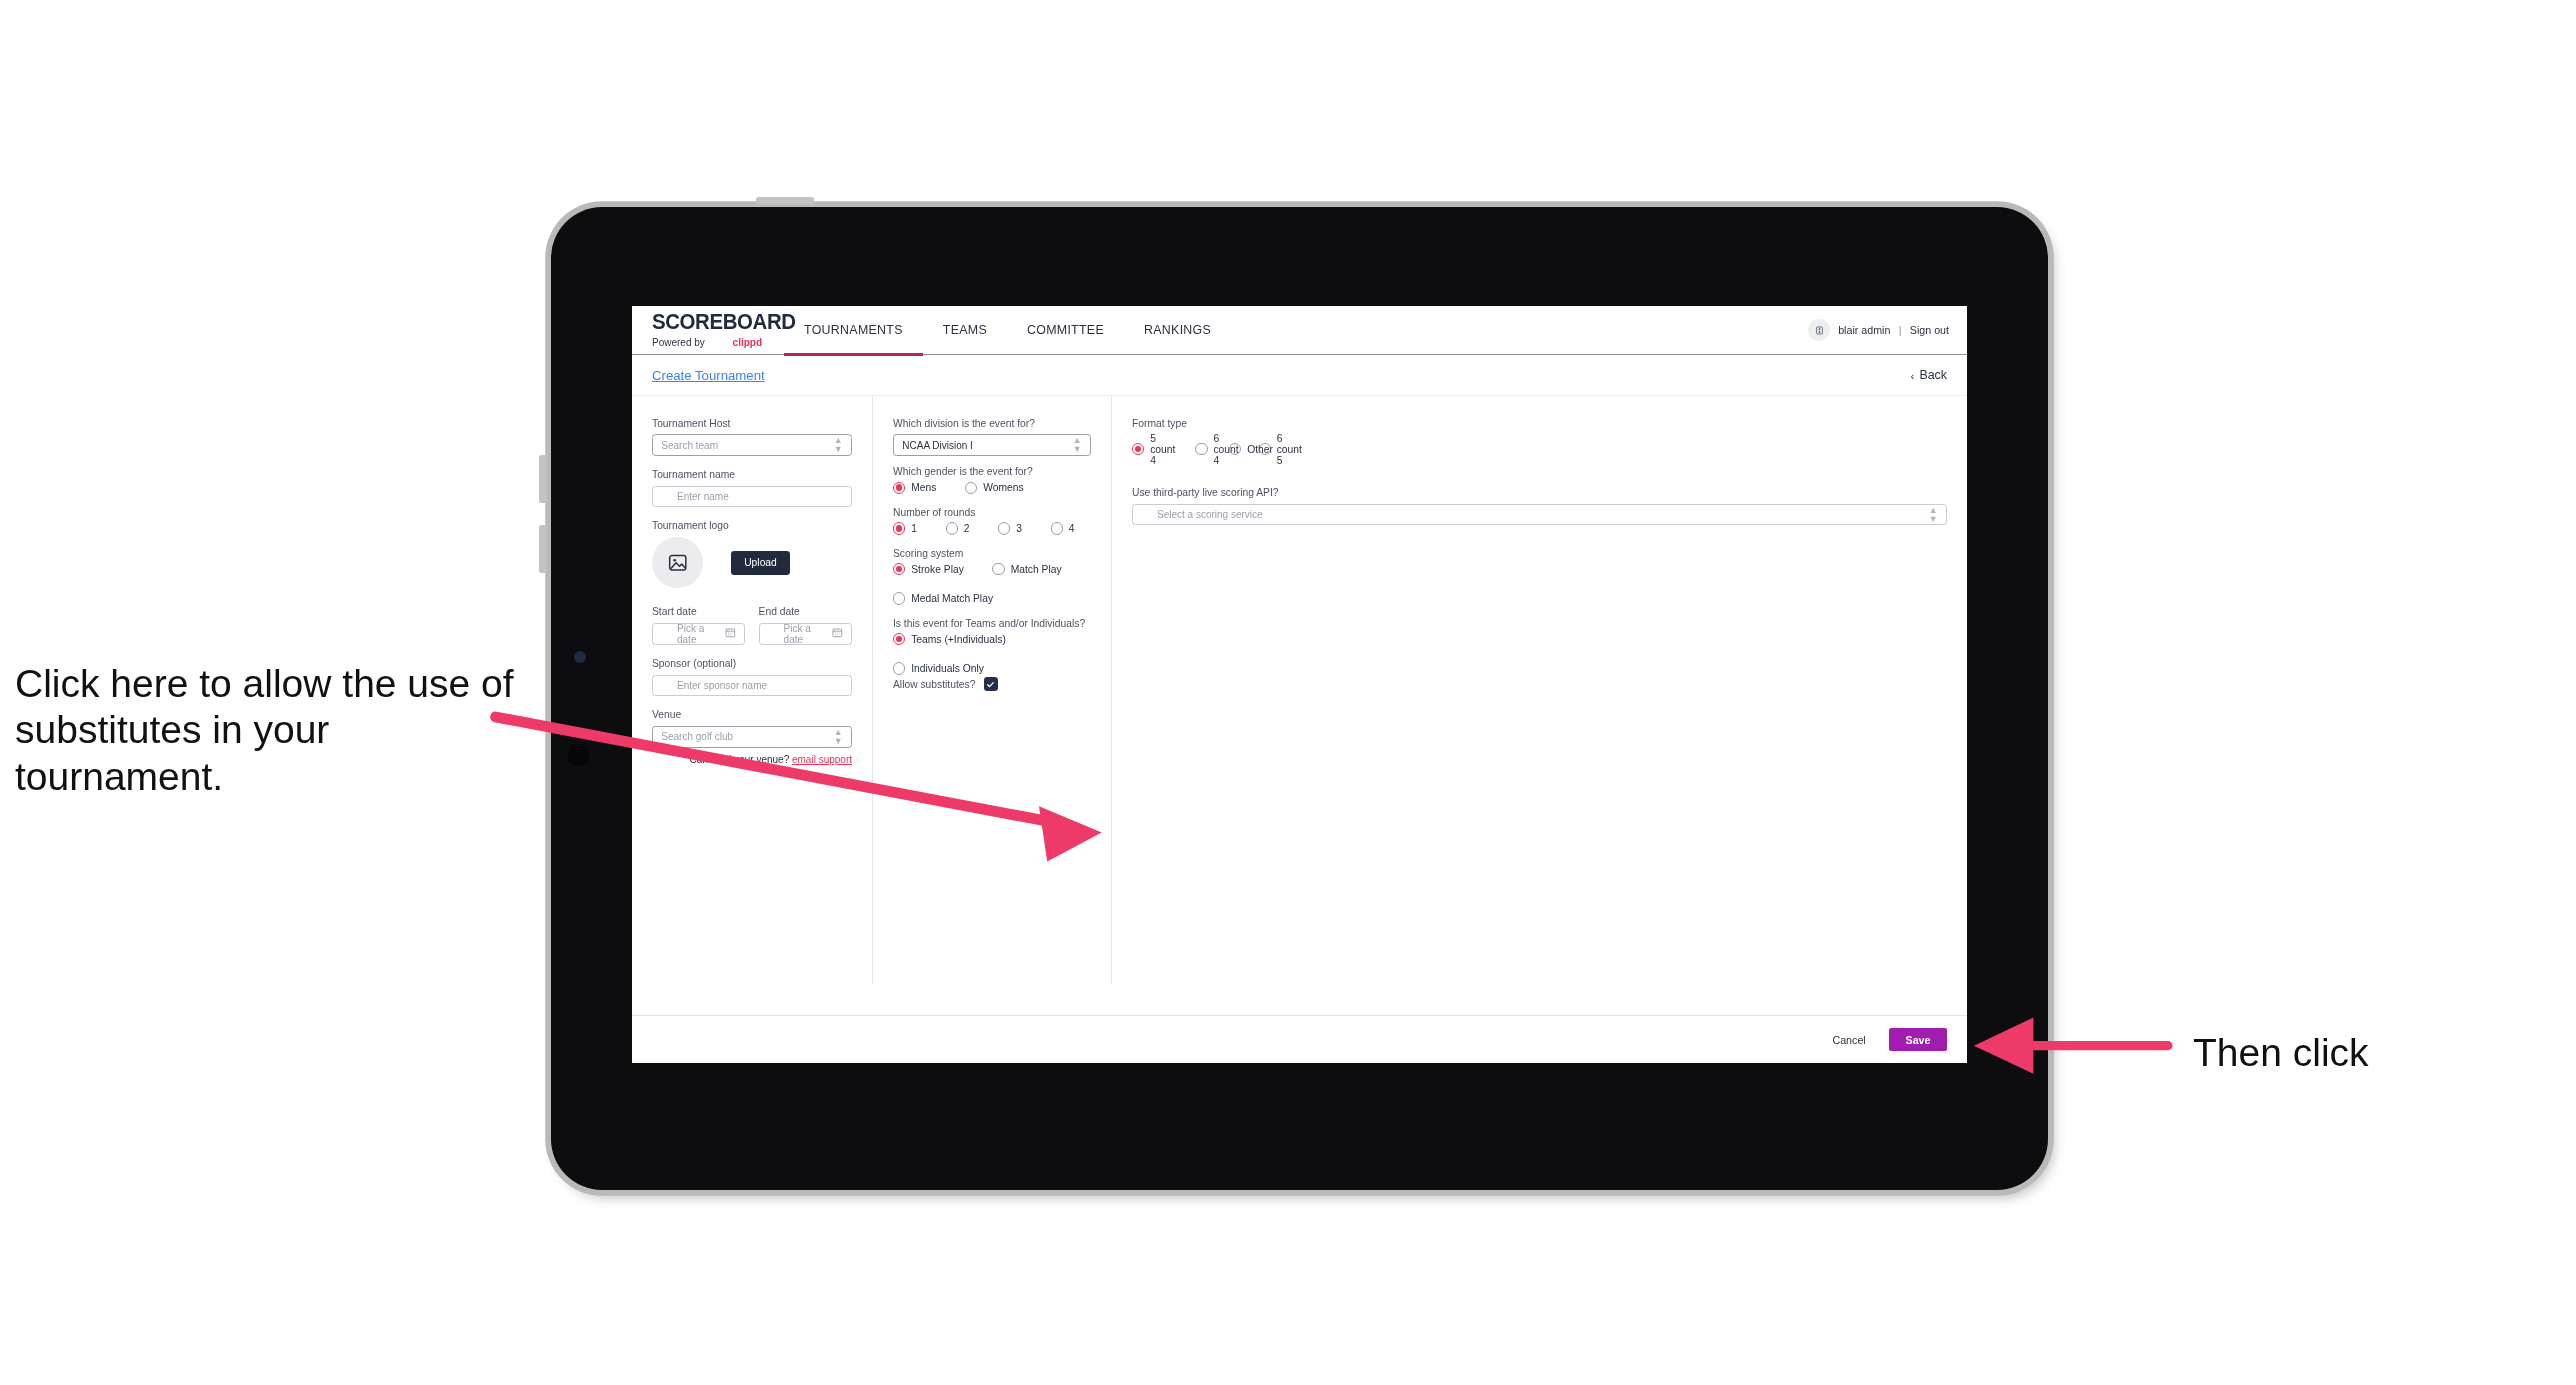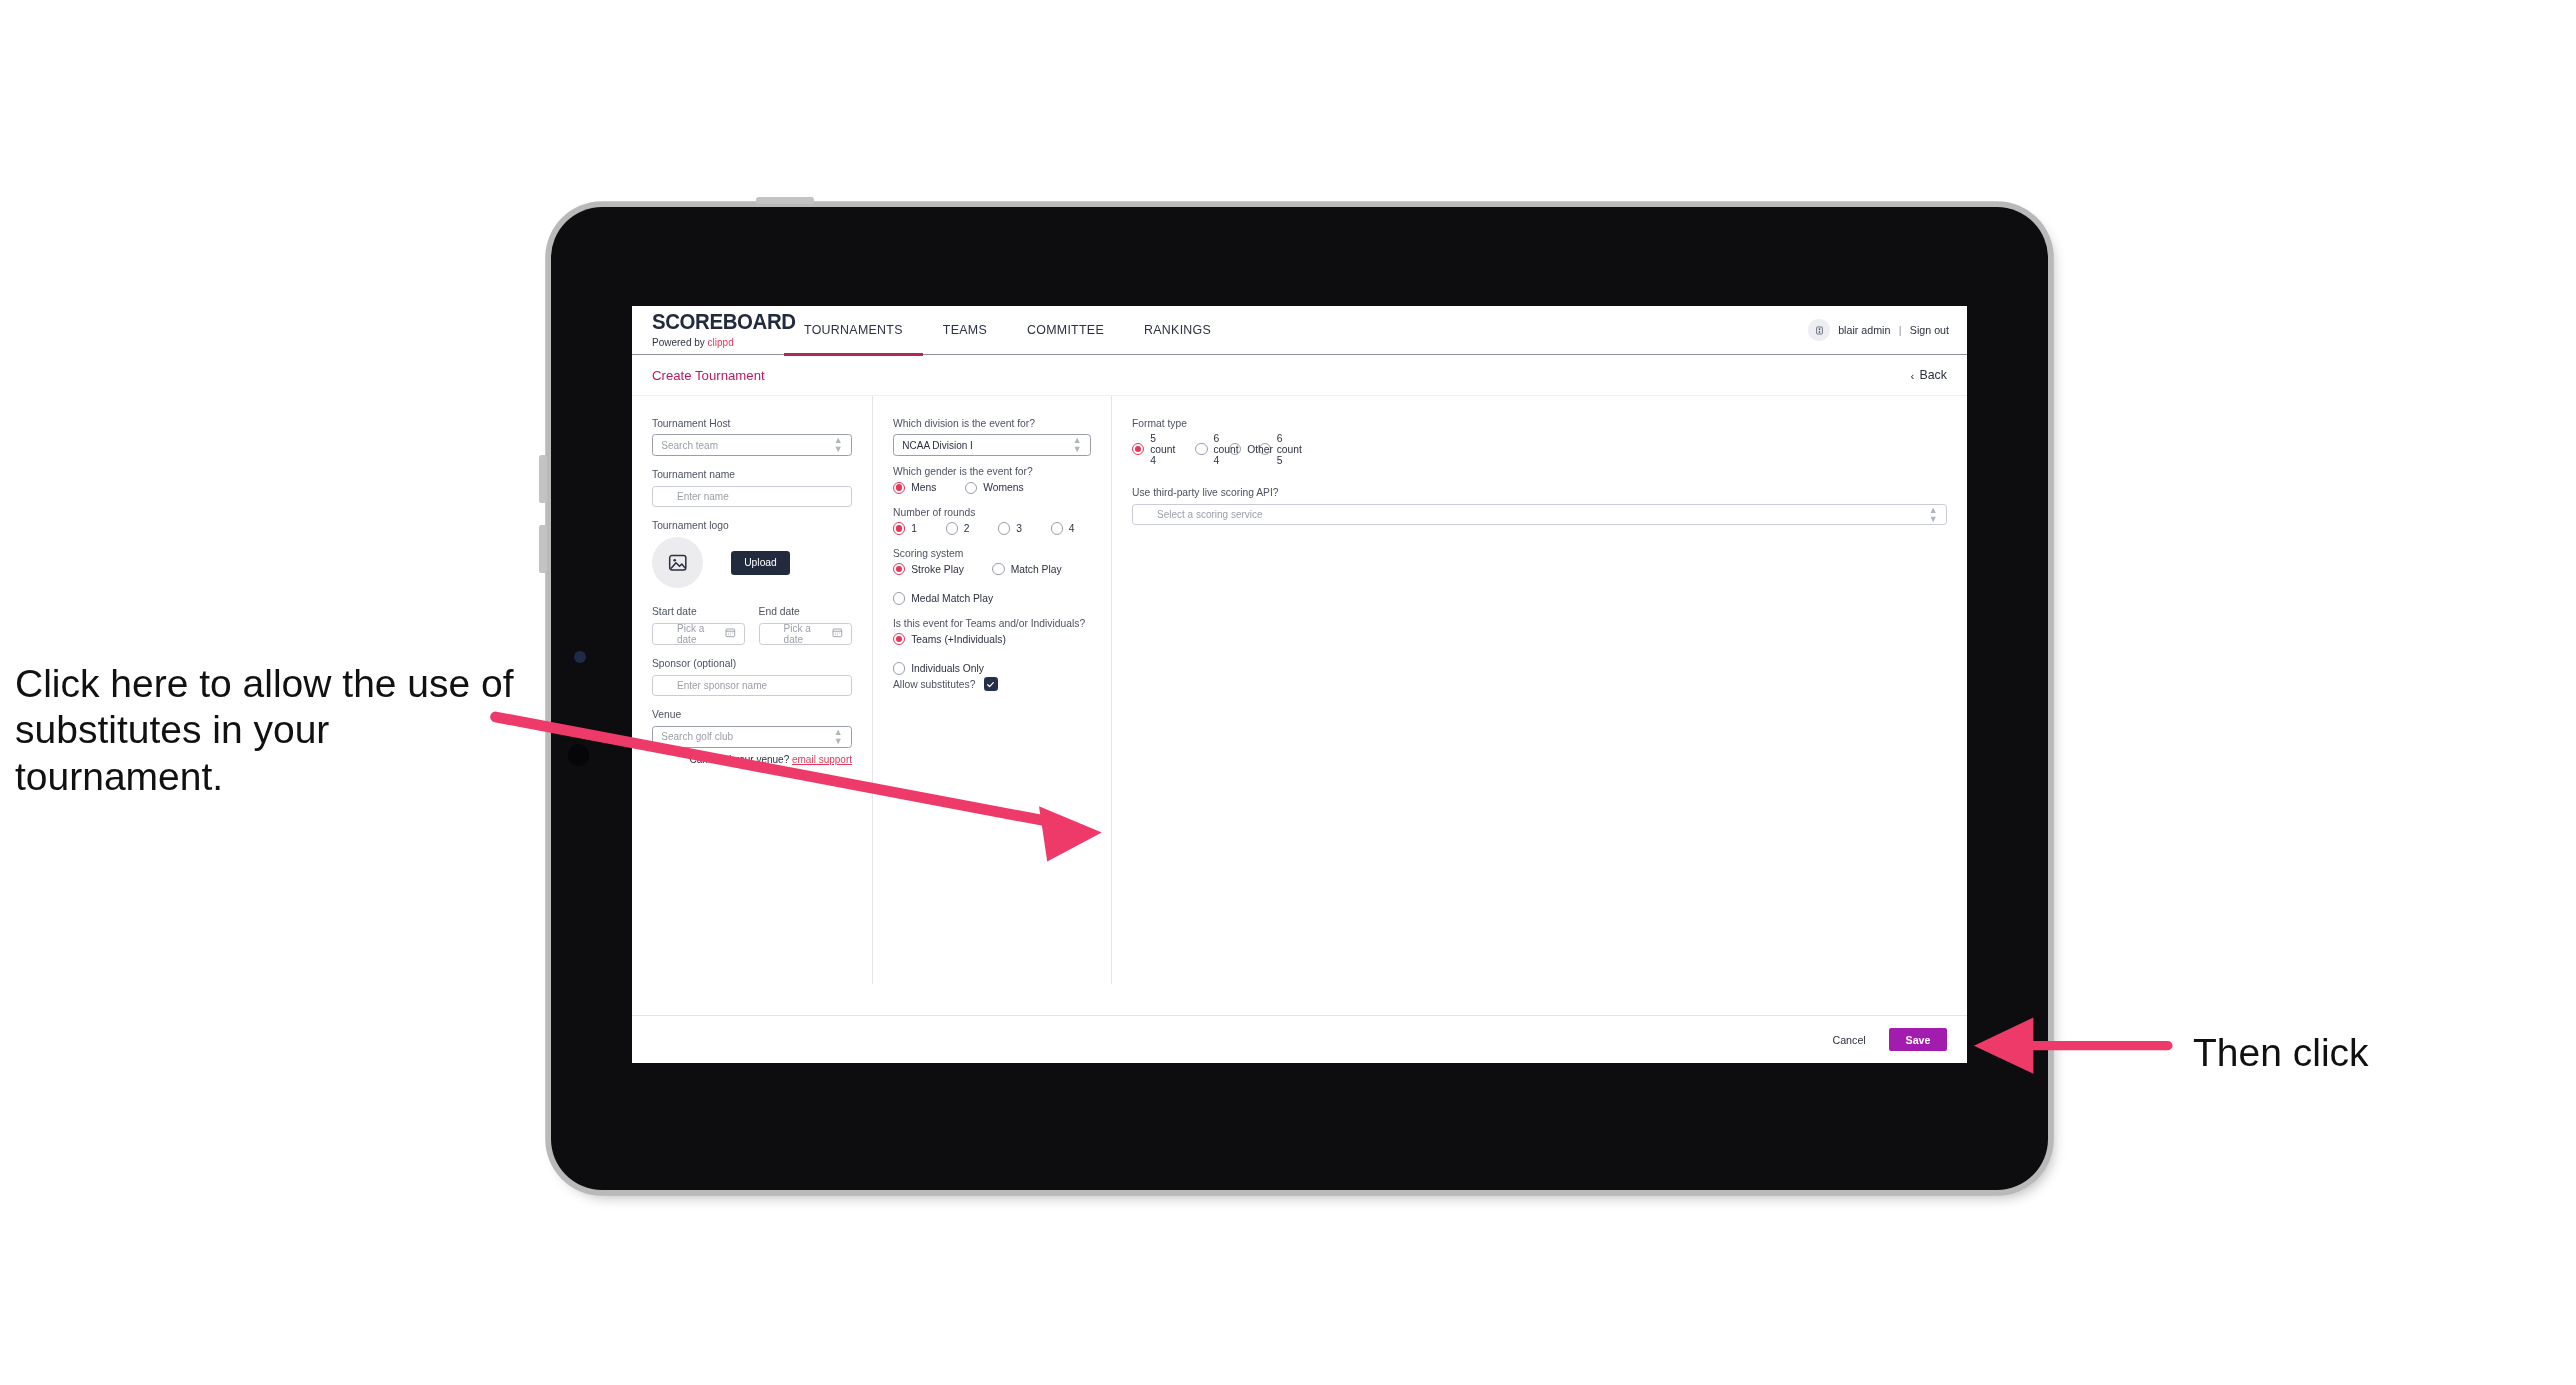--- a/index.html
+++ b/index.html
@@ -49,21 +49,21 @@
     width:152px;display:flex;flex-direction:column;justify-content:center;
     padding-left:20px;box-sizing:border-box;
   }
   #brand-title{
     font-size:21.5px;font-weight:bold;color:#222b3d;letter-spacing:-0.4px;
     font-family:"Liberation Sans", sans-serif;
     line-height:1;
     transform:scaleX(0.95);transform-origin:left center;
   }
   #brand-sub{font-size:10px;color:#2d3440;margin-top:3.3px;white-space:nowrap;}
-  #brand-sub .pk{color:#e8355a;font-weight:normal;}
+  #brand-sub .pk{color:#e8355a;font-weight:bold;margin-left:25px;}
 
   .navtab{
     display:flex;align-items:center;padding:0 20px;
     font-size:12.4px;color:#2b3140;letter-spacing:0.3px;
     cursor:pointer;position:relative;
   }
   .navtab.active::after{
     content:"";position:absolute;left:0;right:0;bottom:-1.7px;height:2.5px;background:#b02a55;
   }
   #nav-right{margin-left:auto;display:flex;align-items:center;padding-right:18px;gap:8.3px;}
@@ -75,21 +75,21 @@
   #user-name{font-size:10.7px;color:#2b3140;}
   #sep{font-size:10.7px;color:#8a8f9a;}
   #sign-out{font-size:10.7px;color:#2b3140;cursor:pointer;}
 
   
   #pagehead{
     height:40px;display:flex;align-items:center;
     padding:0 20px;background:#fff;
     border-bottom:0.8px solid #f0f0f2;
   }
-  #page-title{font-size:13.2px;color:#be185d;}
+  #page-title{font-size:13.2px;color:#3b82f6;text-decoration:underline;}
   #back-link{margin-left:auto;display:flex;align-items:center;gap:5px;font-size:12.4px;color:#2b3140;cursor:pointer;}
   #back-chev{font-size:11.6px;color:#2b3140;}
 
   
   #formbody{
     display:flex;
     height:588px;
     box-sizing:border-box;
   }
   .col{padding:21.5px 20px 0 20px;box-sizing:border-box;}

